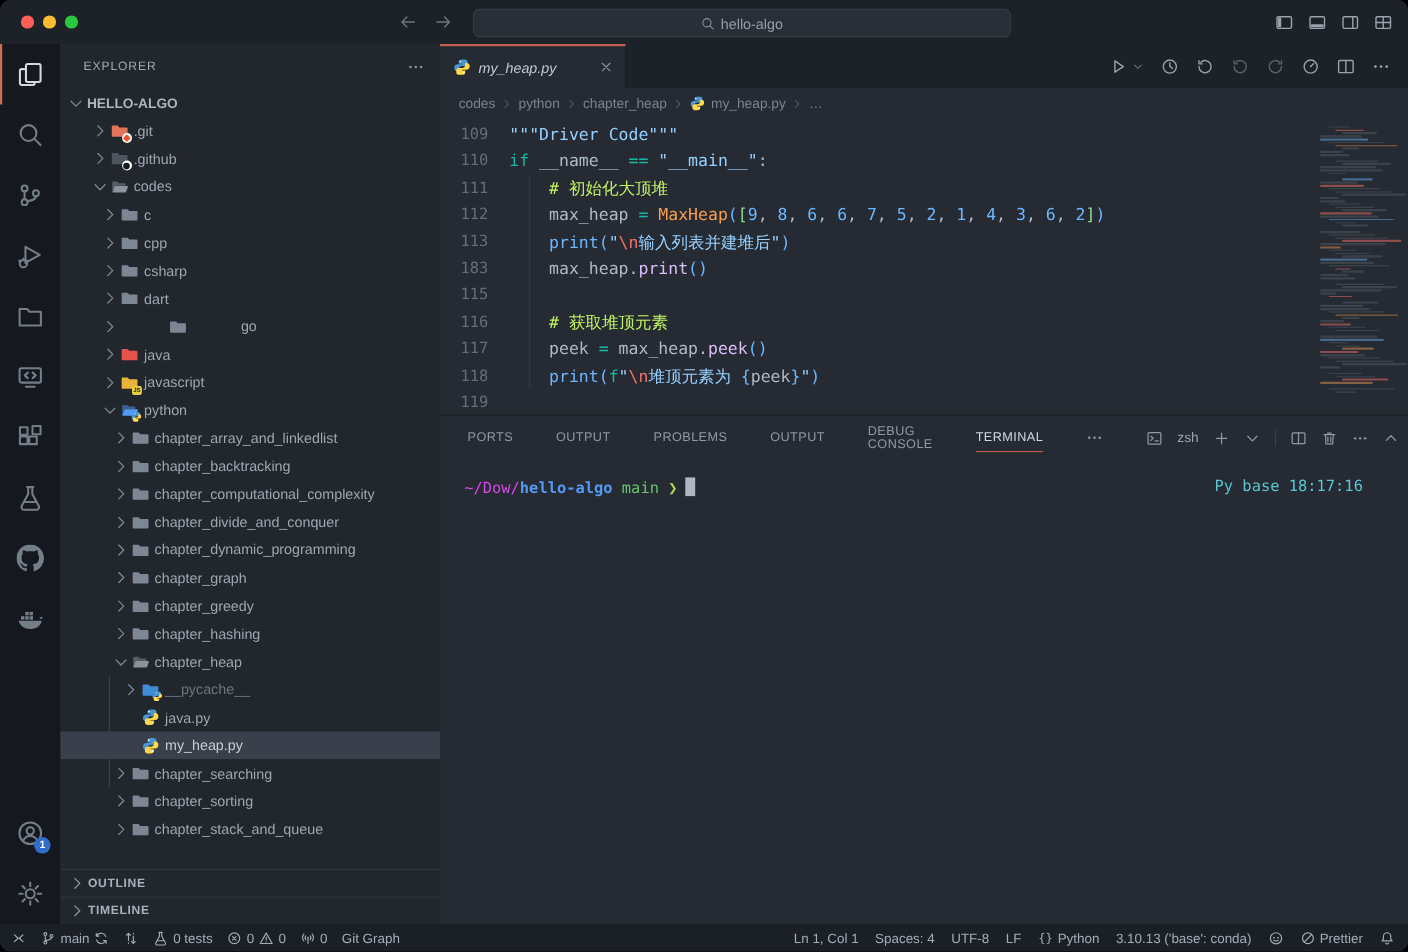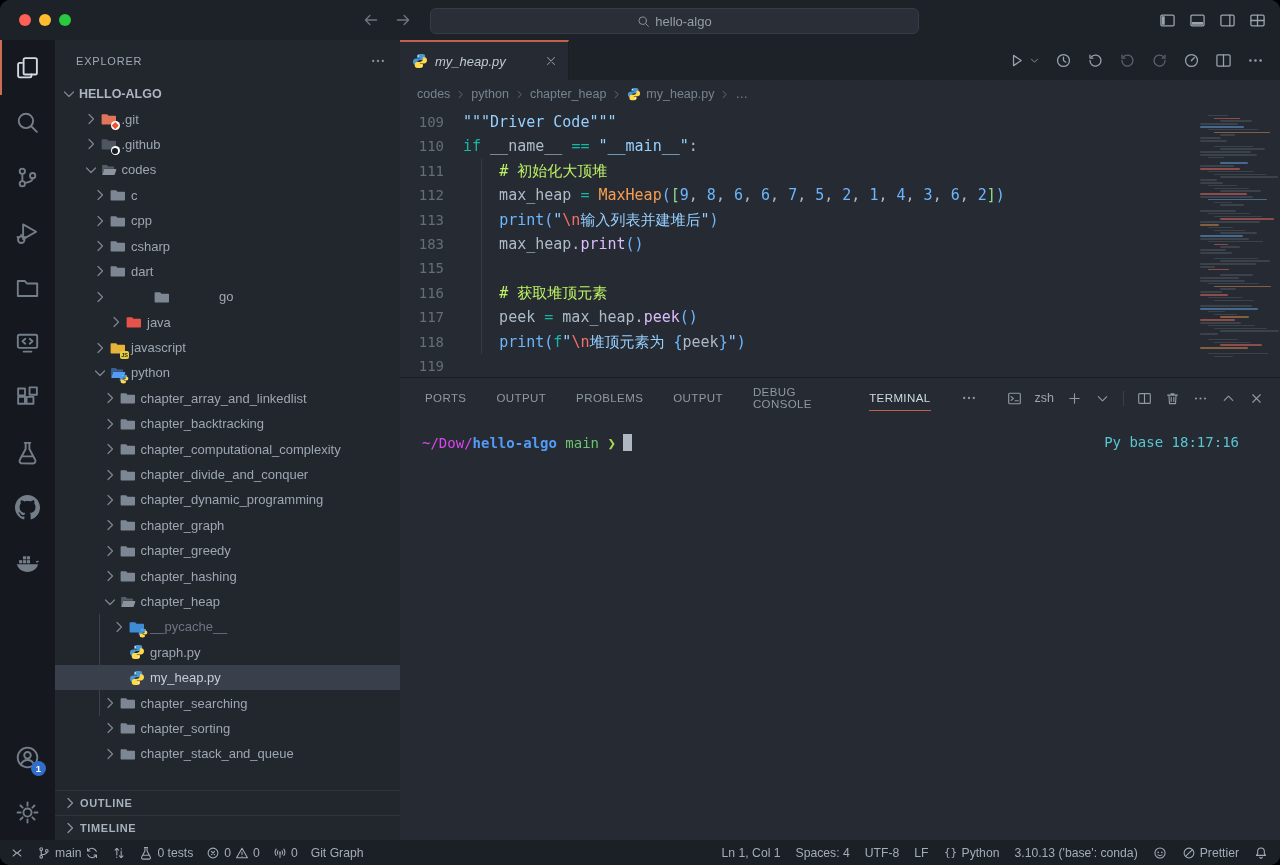--- a/index.html
+++ b/index.html
@@ -73,21 +73,21 @@
   .cnum{width:44px;text-align:right;color:#636e7b;flex:none;font-size:14px;cursor:pointer;}
   .ctext{margin-left:19px;}
   .c-kw{color:#14b8a6}.c-str{color:#96d0ff}.c-esc{color:#f47067}.c-num{color:#6cb6ff}
   .c-fn{color:#6cb6ff}.c-meth{color:#dcbdfb}.c-cls{color:#f69d50}.c-cmt{color:#bef264}
   .c-pln{color:#adbac7}.c-b1{color:#6cb6ff}.c-b2{color:#8ddb8c}
   #indent-guide{position:absolute;left:81px;top:51px;width:1px;height:195px;background:#343b44;}
   #minimap{position:absolute;right:6px;top:4px;width:78px;height:250px;cursor:pointer;}
   .mm-line{position:absolute;height:1.7px;border-radius:1px;}
   
   #panel{height:462px;border-top:1px solid #191d23;display:flex;flex-direction:column;flex:none;background:#262b33;}
-  #panel-tabs{height:40px;display:flex;align-items:center;padding-left:25px;gap:30px;flex:none;}
+  #panel-tabs{height:40px;display:flex;align-items:center;padding-left:25px;gap:39px;flex:none;}
   .ptab{position:relative;height:40px;display:flex;align-items:center;color:#8f99a3;font-size:11.5px;letter-spacing:.4px;cursor:pointer;}
   .ptab.active{color:#cdd9e5;}
   .ptab.active::after{content:"";position:absolute;left:0;right:0;bottom:7px;height:1px;background:#c0614f;}
   #panel-tabs .ic{color:#8f99a3;cursor:pointer;}
   #panel-toolbar{margin-left:auto;display:flex;align-items:center;gap:13px;padding-right:16px;color:#9aa4ae;font-size:12.5px;}
   #panel-toolbar .ic{width:15px;height:15px;cursor:pointer;}
   #panel-toolbar .sep{width:1px;height:15px;background:#3a414c;}
   #terminal{position:relative;flex:1;font-family:"DejaVu Sans Mono","Liberation Mono",monospace;font-size:14px;}
   #prompt{position:absolute;left:22px;top:16px;white-space:pre;}
   .p-path{color:#d946ef}.p-repo{color:#539bf5;font-weight:bold}.p-branch{color:#6bc46d}.p-arrow{color:#aad94c}.p-pln{color:#adbac7}
@@ -390,21 +390,21 @@
               <path d="M6 3.5L10.5 8 6 12.5"></path>
             </svg>
           </span>
           <span class="ticon">
             <svg viewBox="0 0 16 16">
               <path fill="#7d8794" d="M1.3 3.2h4.8l1.4 1.6h6.8c.4 0 .7.3.7.7v7.2c0 .4-.3.7-.7.7H1.3c-.4 0-.7-.3-.7-.7V3.9c0-.4.3-.7.7-.7z"></path>
             </svg>
           </span>
           <span class="tlabel">go</span>
         </div>
-        <div class="trow" style="padding-left: 37px; margin-left: 16px;">
+        <div class="trow" style="padding-left: 37px;">
           <span class="chev">
             <svg viewBox="0 0 16 16" fill="none" stroke="currentColor" stroke-width="1.2" stroke-linecap="round" stroke-linejoin="round">
               <path d="M6 3.5L10.5 8 6 12.5"></path>
             </svg>
           </span>
           <span class="ticon">
             <svg viewBox="0 0 16 16">
               <path fill="#e5534b" d="M1.3 3.2h4.8l1.4 1.6h6.8c.4 0 .7.3.7.7v7.2c0 .4-.3.7-.7.7H1.3c-.4 0-.7-.3-.7-.7V3.9c0-.4.3-.7.7-.7z"></path>
             </svg>
           </span>
@@ -588,21 +588,21 @@
         <div class="trow" style="padding-left: 56px;">
           <span style="width: 16px; flex: 0 0 auto;"></span>
           <span class="ticon">
             <svg viewBox="0 0 16 16">
               <path fill="#4a97d2" d="M7.9 1C6.1 1 5.1 1.8 5.1 3.2v1.7h3.1v.6H3.9C2.3 5.5 1 6.7 1 8.7s1.1 3.1 2.7 3.1h1.4V9.9c0-1.5 1.3-2.8 2.8-2.8h3c1.3 0 2.3-1 2.3-2.3V3.2C13.2 1.9 12.1 1 10.8 1H7.9z"></path>
               <circle fill="#fff" cx="6.3" cy="2.9" r=".75"></circle>
               <path fill="#ffd94a" d="M8.1 15c1.8 0 2.8-.8 2.8-2.2v-1.7H7.8v-.6h4.3c1.6 0 2.9-1.2 2.9-3.2s-1.1-3.1-2.7-3.1h-1.4v1.9c0 1.5-1.3 2.8-2.8 2.8h-3c-1.3 0-2.3 1-2.3 2.3v1.6C2.8 14.1 3.9 15 5.2 15h2.9z"></path>
               <circle fill="#fff" cx="9.7" cy="13.1" r=".75"></circle>
             </svg>
           </span>
-          <span class="tlabel">graph.py</span>
+          <span class="tlabel">java.py</span>
         </div>
         <div class="trow selected" style="padding-left: 56px;">
           <span style="width: 16px; flex: 0 0 auto;"></span>
           <span class="ticon">
             <svg viewBox="0 0 16 16">
               <path fill="#4a97d2" d="M7.9 1C6.1 1 5.1 1.8 5.1 3.2v1.7h3.1v.6H3.9C2.3 5.5 1 6.7 1 8.7s1.1 3.1 2.7 3.1h1.4V9.9c0-1.5 1.3-2.8 2.8-2.8h3c1.3 0 2.3-1 2.3-2.3V3.2C13.2 1.9 12.1 1 10.8 1H7.9z"></path>
               <circle fill="#fff" cx="6.3" cy="2.9" r=".75"></circle>
               <path fill="#ffd94a" d="M8.1 15c1.8 0 2.8-.8 2.8-2.2v-1.7H7.8v-.6h4.3c1.6 0 2.9-1.2 2.9-3.2s-1.1-3.1-2.7-3.1h-1.4v1.9c0 1.5-1.3 2.8-2.8 2.8h-3c-1.3 0-2.3 1-2.3 2.3v1.6C2.8 14.1 3.9 15 5.2 15h2.9z"></path>
               <circle fill="#fff" cx="9.7" cy="13.1" r=".75"></circle>
             </svg>

